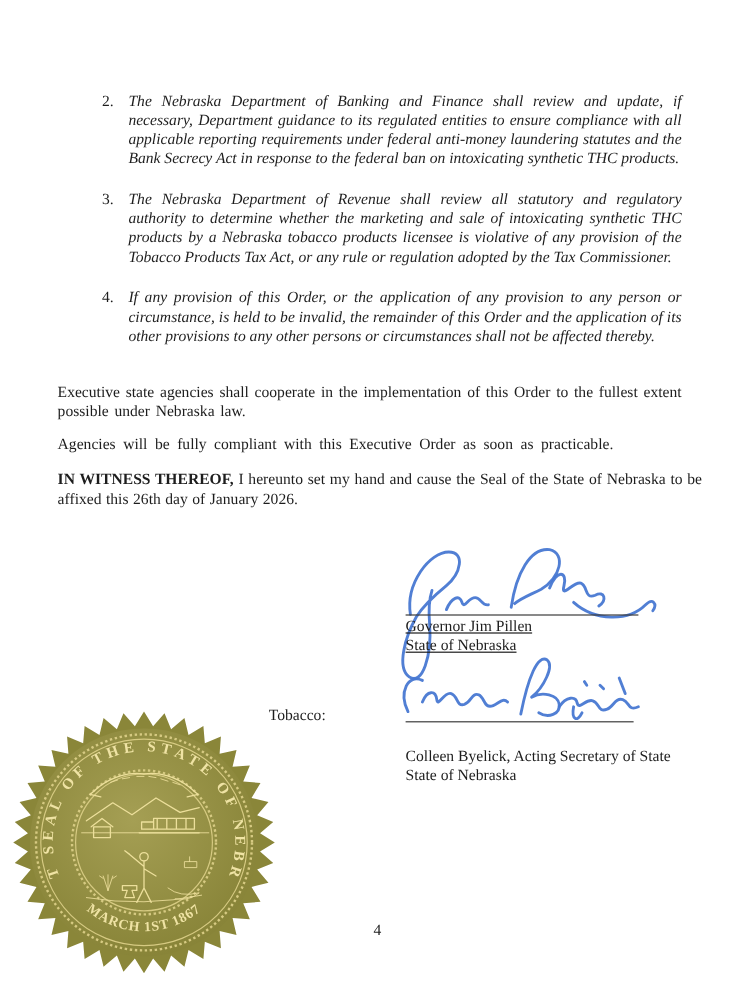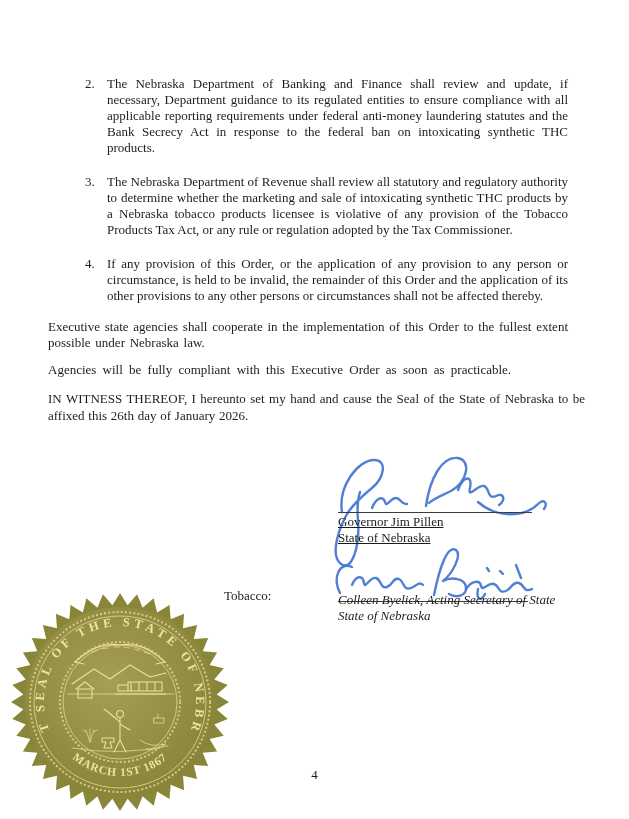--- a/index.html
+++ b/index.html
@@ -4,38 +4,38 @@
 <style>
   html,body{margin:0;padding:0;background:#ffffff;}
   .page{
     position:relative;width:629px;height:819px;background:#ffffff;overflow:hidden;
     font-family:"Liberation Serif","DejaVu Serif",serif;color:#1d1d1d;font-size:13px;
   }
   
   .olist{position:absolute;top:76px;left:85px;width:483px;margin:0;padding:0;list-style:none;}
   .oitem{display:flex;margin:0 0 18px 0;}
   .onum{flex:0 0 22px;width:22px;line-height:16px;}
-  .otext{flex:1;text-align:justify;line-height:16px;}
+  .otext{flex:1;text-align:justify;line-height:16px;font-style:italic;}
   
   .para{position:absolute;left:48px;width:520px;margin:0;text-align:justify;line-height:16px;}
   .coop{top:319px;word-spacing:1.5px;}
   .comp{top:362px;word-spacing:3px;}
   .witness{top:390px;width:537px;line-height:17px;word-spacing:0.5px;}
-  .bold{font-weight:normal;}
+  .bold{font-weight:bold;}
   
   .sig-svg{position:absolute;pointer-events:none;}
   .sig-gov{left:328px;top:448px;}
   .sig-sec{left:330px;top:543px;}
   .sig-path{fill:none;stroke:var(--sig-blue,#4878d2);stroke-width:2.4;stroke-linecap:round;stroke-linejoin:round;opacity:.95;}
   .sigline{position:absolute;border-top:1.3px solid #3c3c3c;height:0;}
   .line-gov{left:338px;top:512px;width:194px;}
   .line-sec{left:338px;top:601px;width:190px;}
   .signame{position:absolute;line-height:16px;}
   .name-gov{left:338px;top:514px;text-decoration:underline;}
-  .name-sec{left:338px;top:592px;font-style:italic;}
+  .name-sec{left:338px;top:622px;}
   .attest{position:absolute;left:224px;top:588px;}
   .pagenum{position:absolute;left:0;top:767px;width:629px;text-align:center;}
   
   .seal{position:absolute;left:8px;top:590px;}
   .seal-starburst{fill:var(--seal-base,#8a8639);}
   .seal-disc{fill:url(#sealGrad);}
   .stopL{stop-color:var(--seal-disc-light,#a59f54);}
   .stopD{stop-color:var(--seal-disc-dark,#868236);}
   .seal-ring{fill:none;stroke:var(--seal-ring,#d6ca82);}
   .seal-line{fill:none;stroke:var(--seal-line,#ecdf9b);stroke-width:1.1;stroke-linecap:round;stroke-linejoin:round;}

